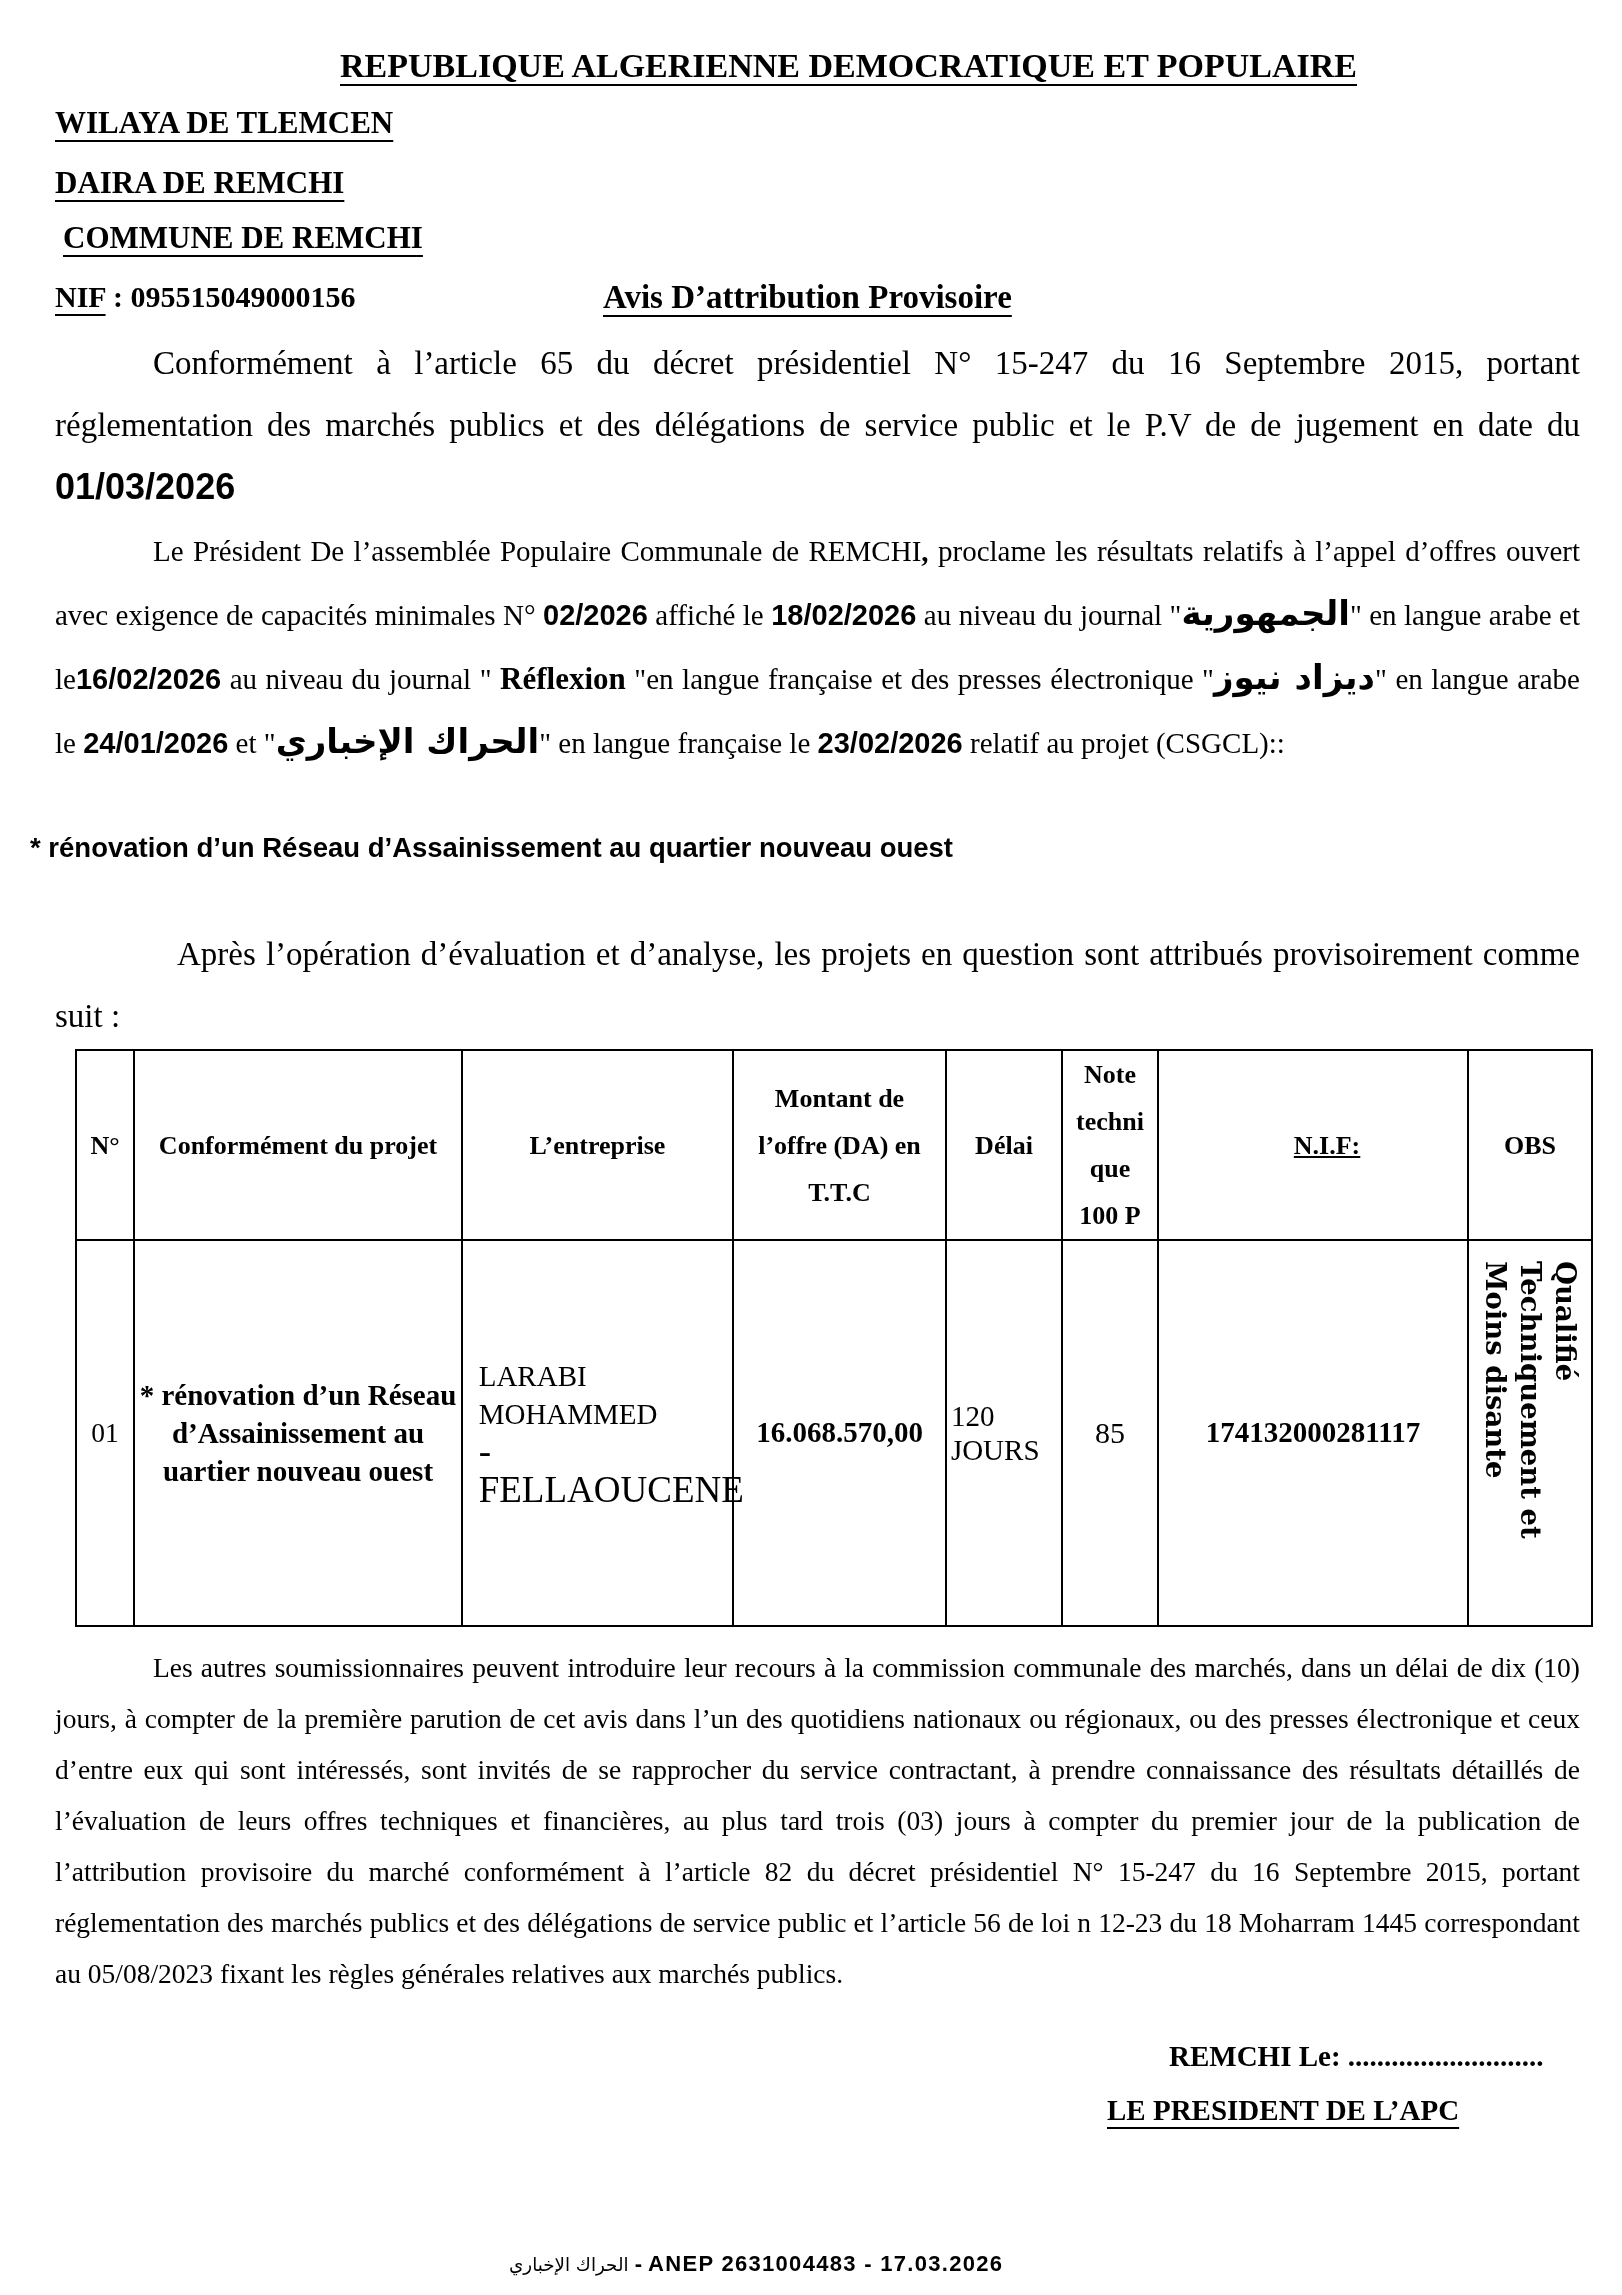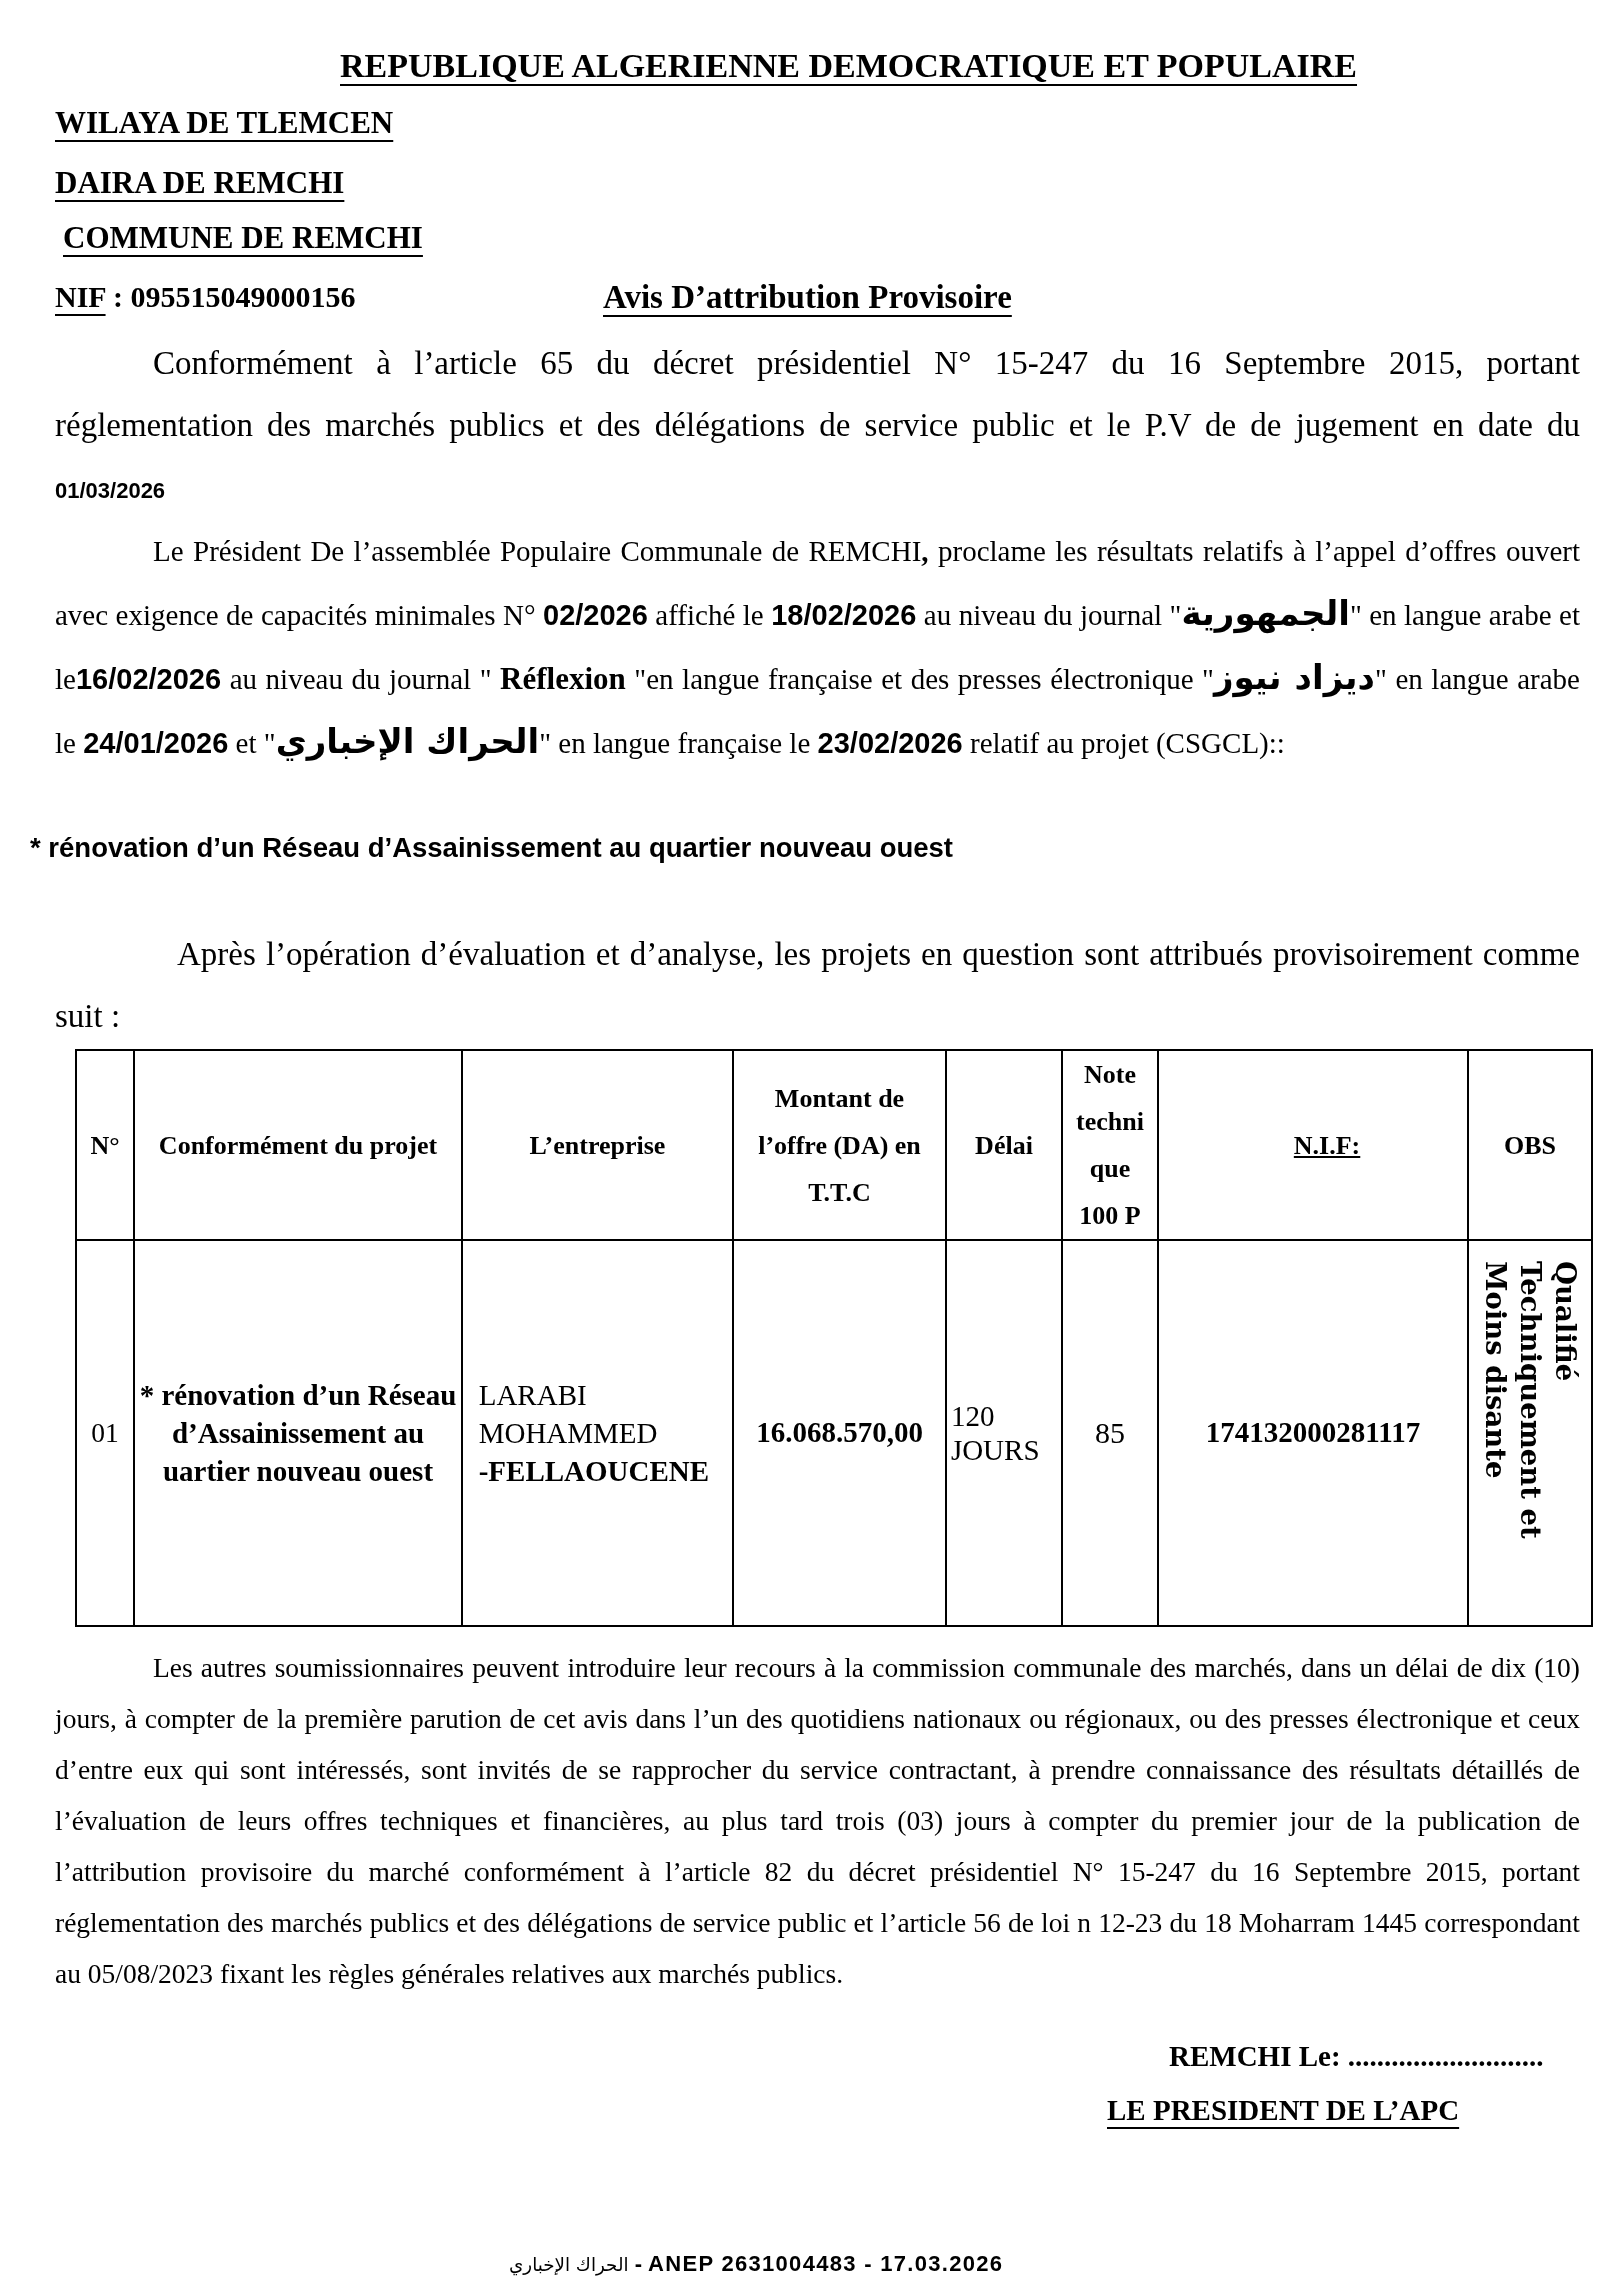--- a/index.html
+++ b/index.html
@@ -35,21 +35,21 @@
 <div class="abs hdr" style="left:340px; top:47px; font-size:34px;">REPUBLIQUE ALGERIENNE DEMOCRATIQUE ET POPULAIRE</div>
 <div class="abs hdr" style="left:55px; top:105px;">WILAYA DE TLEMCEN</div>
 <div class="abs hdr" style="left:55px; top:165px;">DAIRA DE REMCHI</div>
 <div class="abs hdr" style="left:63px; top:220px;">COMMUNE DE REMCHI</div>
 <div class="abs" style="left:55px; top:280px; font-weight:bold; font-size:30px;">
   <span style="text-decoration:underline; text-decoration-thickness:2px; text-underline-offset:6.5px;">NIF</span><span> : 095515049000156</span>
 </div>
 <div class="abs hdr" style="left:603px; top:279px; font-size:33px;">Avis D’attribution Provisoire</div>
 
 <div class="para body-text indent" style="top:332px;">
-  <span>Conformément à l’article 65 du décret présidentiel N° 15-247 du 16 Septembre 2015, portant réglementation des marchés publics et des délégations de service public et le P.V de de jugement en date du </span><span class="bold" style="font-family:'Liberation Sans',sans-serif; font-size:22px;">01/03/2026</span>
+  <span>Conformément à l’article 65 du décret présidentiel N° 15-247 du 16 Septembre 2015, portant réglementation des marchés publics et des délégations de service public et le P.V de de jugement en date du </span><span class="bold" style="font-family:'Liberation Sans',sans-serif; font-size:36px;">01/03/2026</span>
 </div>
 
 <div class="para indent" style="top:520px; font-size:29px; line-height:62px;">
   <span>Le Président De l’assemblée Populaire Communale de REMCHI</span><span class="bold">,</span><span> proclame les résultats relatifs à l’appel d’offres ouvert avec exigence de capacités minimales N° </span><span class="bold" style="font-family:'Liberation Sans',sans-serif;">02/2026</span><span> affiché le </span><span class="bold" style="font-family:'Liberation Sans',sans-serif;">18/02/2026</span><span> au niveau du journal  "</span><span class="ar" dir="rtl">الجمهورية</span><span>" en langue arabe et le</span><span class="bold" style="font-family:'Liberation Sans',sans-serif;">16/02/2026</span><span> au niveau du journal " </span><span class="bold" style="font-size:31px;">Réflexion</span><span> "en langue française et des presses électronique  "</span><span class="ar" dir="rtl">ديزاد نيوز</span><span>" en langue arabe le </span><span class="bold" style="font-family:'Liberation Sans',sans-serif;">24/01/2026</span><span> et "</span><span class="ar" dir="rtl">الحراك الإخباري</span><span>" en langue française le </span><span class="bold" style="font-family:'Liberation Sans',sans-serif;">23/02/2026</span><span> relatif au projet (CSGCL)::</span>
 </div>
 
 <div class="abs star-line" style="left:30px; top:832px;">* rénovation d’un Réseau d’Assainissement au quartier nouveau ouest</div>
 
 <div class="para body-text" style="top:923px; text-indent:122px;">Après l’opération d’évaluation et d’analyse, les projets en question sont attribués provisoirement comme suit :</div>
 
@@ -75,21 +75,21 @@
       <th style="vertical-align:middle;padding-left:32px;"><span class="nif-head">N.I.F:</span></th>
       <th>OBS</th>
     </tr>
   </thead>
   <tbody>
     <tr>
       <td style="font-size:27.5px;">01</td>
       <td class="desig">* rénovation d’un Réseau d’Assainissement au uartier nouveau ouest</td>
       <td class="ent" style="padding-left:15.7px;">
         <div>LARABI MOHAMMED</div>
-        <div style="font-weight:bold; font-size:29px;">-FELLAOUCENE</div>
+        <div style="font-weight:normal; font-size:37px;">-FELLAOUCENE</div>
       </td>
       <td class="mont">16.068.570,00</td>
       <td class="delai">120 JOURS</td>
       <td style="font-size:30px;">85</td>
       <td class="nif">174132000281117</td>
       <td style="vertical-align:top; padding-top:19.6px;">
         <span class="obs">Qualifié Techniquement et Moins disante</span>
       </td>
     </tr>
   </tbody>

